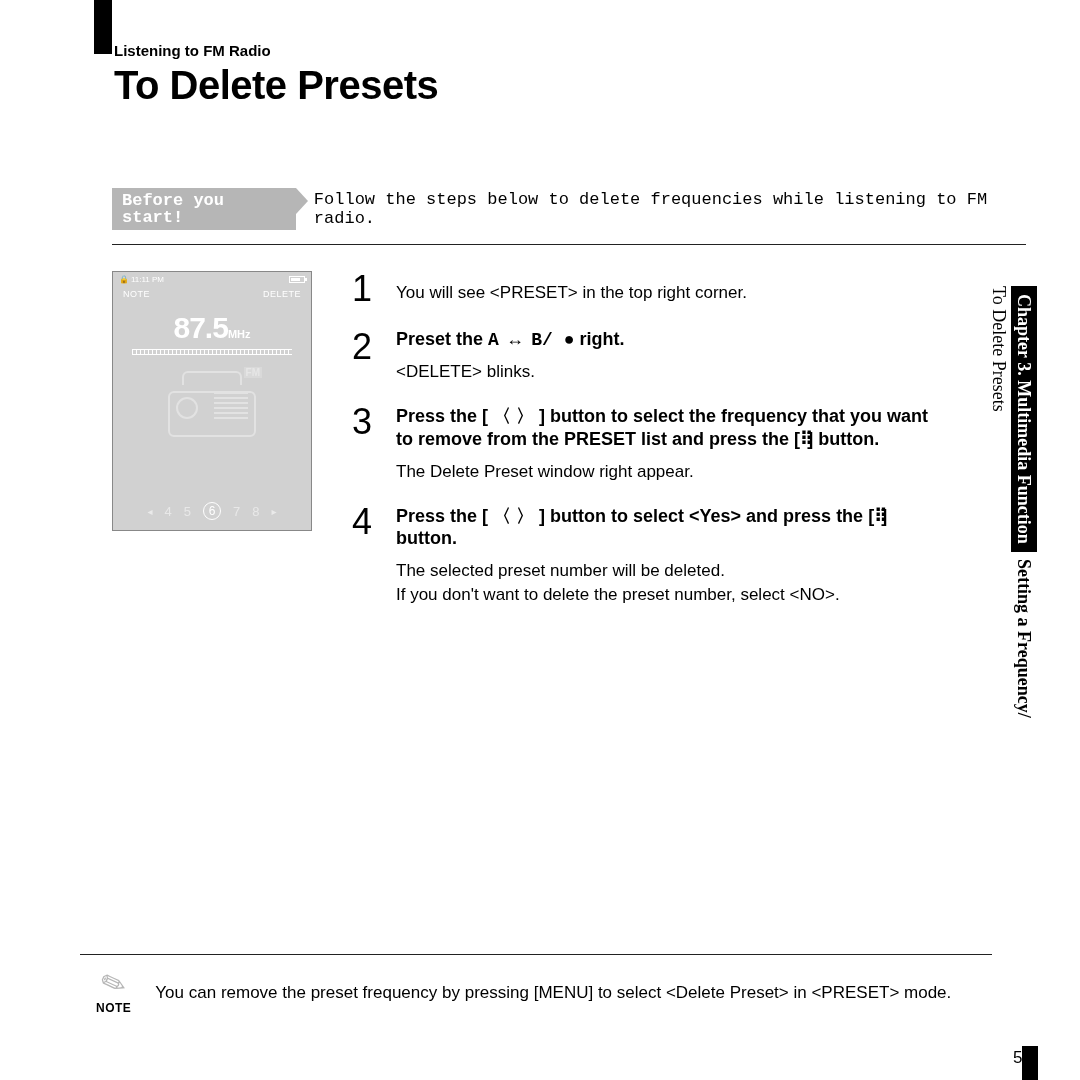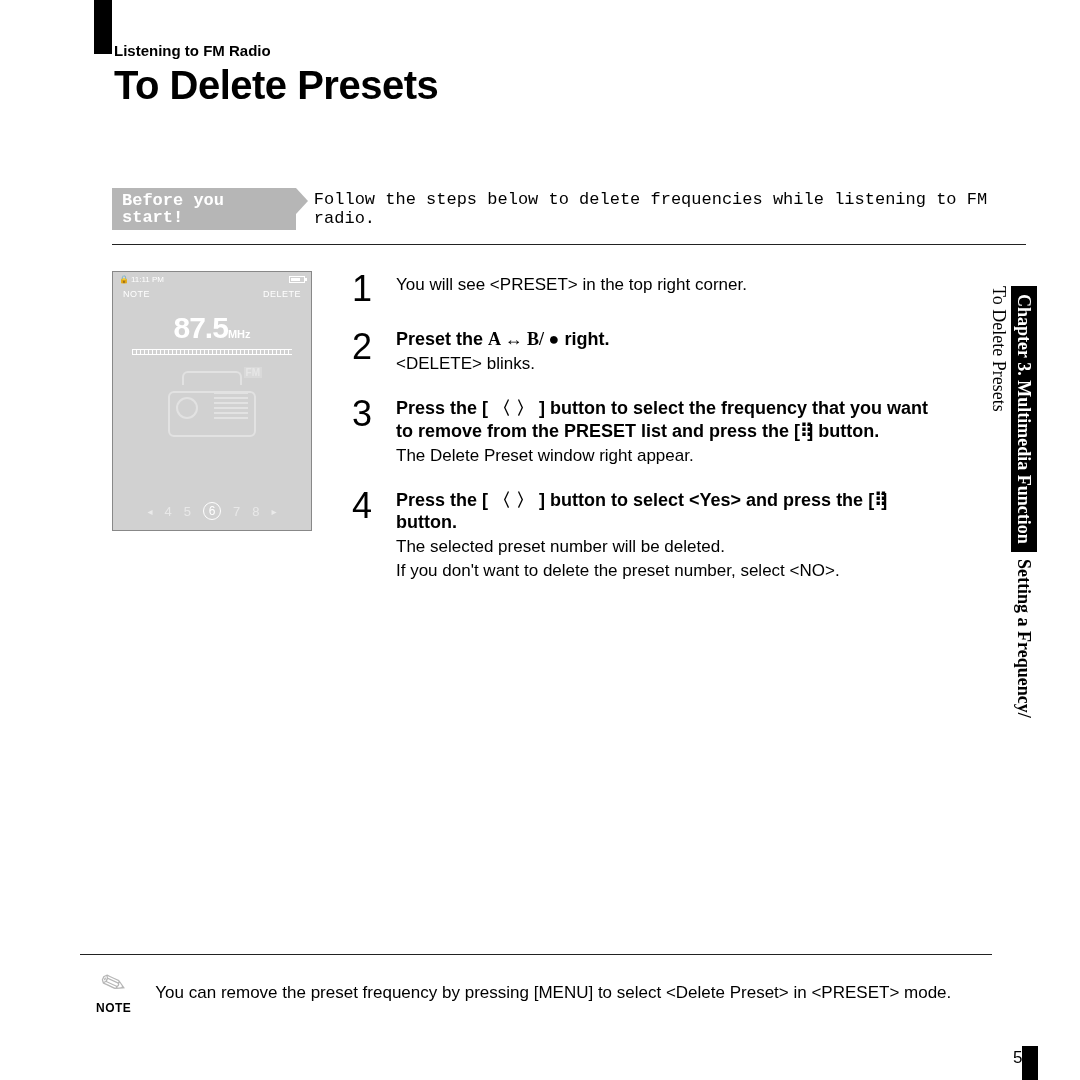--- a/index.html
+++ b/index.html
@@ -152,24 +152,24 @@
     align-items: center; justify-content: center; font-size: 12px;
   }
   .presets .dim { color: #e8e8e8; }
 
   
   .steps { flex: 1 1 auto; padding-right: 90px; }
   .step { display: flex; gap: 18px; margin-bottom: 22px; }
   .step .num { font-size: 36px; font-family: Arial, sans-serif; line-height: 1; min-width: 26px; }
   .step .text strong { font-size: 18px; display: inline; }
   .step .text { font-size: 17px; }
-  .step .sub { display: block; margin-top: 4px; font-size: 17px; }
+  .step .sub { display: block; margin-top: 12px; font-size: 17px; }
   .step .sub2 { display: block; margin-top: 4px; font-size: 17px; }
   .glyph-grid { font-family: Arial; letter-spacing: -6px; }
-  .glyph-btn { font-family: Liberation Serif, serif; }
+  .glyph-btn { font-family: Liberation Mono, monospace; }
 
   
   .sidetab {
     position: absolute;
     right: 44px;
     top: 286px;
     writing-mode: vertical-rl;
     text-orientation: mixed;
     font-size: 18px;
     line-height: 1.4;

